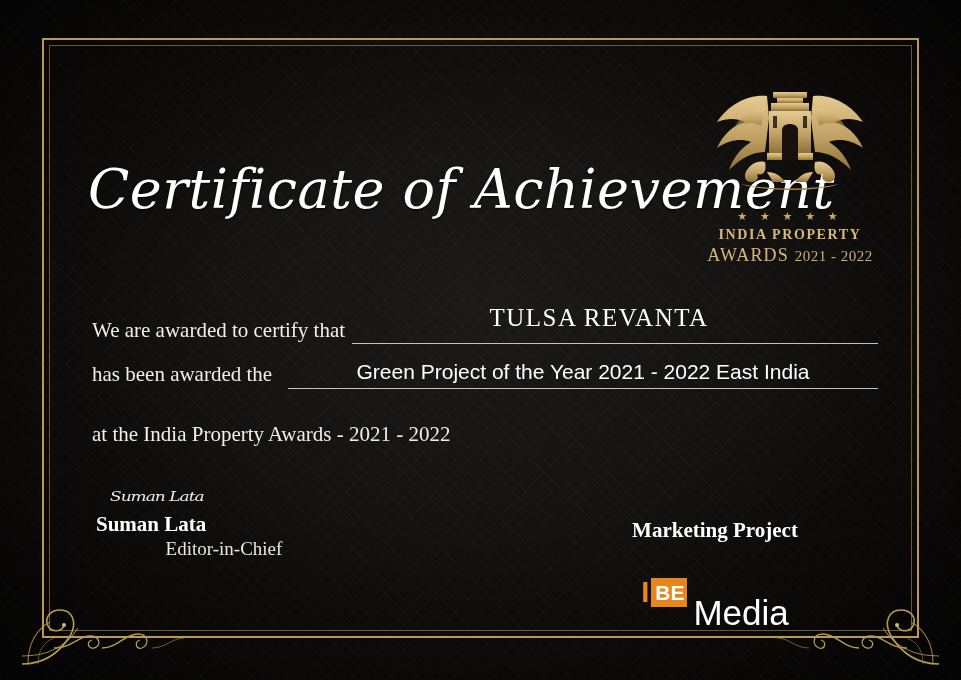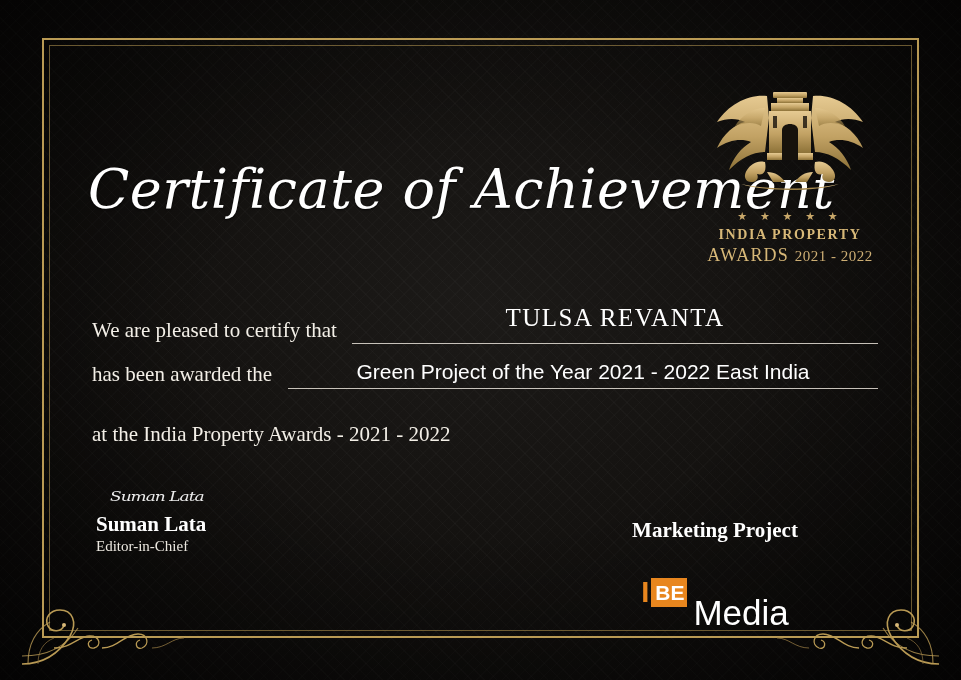--- a/index.html
+++ b/index.html
@@ -140,21 +140,21 @@
     position: absolute;
     height: 0;
     border-bottom: 1px solid rgba(230,225,215,0.85);
   }
   .rule1 { left: 352px; top: 343px; width: 526px; }
   .rule2 { left: 288px; top: 388px; width: 590px; }
 
   .fill-name {
     position: absolute;
     top: 304px;
-    left: 352px;
+    left: 336px;
     width: 526px;
     text-align: center;
     color: #ffffff;
     font-family: "Liberation Serif", serif;
     font-size: 25px;
     letter-spacing: 1.5px;
     text-transform: uppercase;
   }
   .fill-award {
     position: absolute;
@@ -188,23 +188,24 @@
     margin-top: 6px;
     font-family: "Liberation Serif", serif;
     font-weight: bold;
     font-size: 21px;
     color: #ffffff;
     padding-left: 4px;
   }
   .sig-role {
     margin-top: 1px;
     font-family: "Liberation Serif", serif;
-    font-size: 15px;
+    font-size: 19px;
     color: #ece8e0;
     padding-left: 4px;
+    text-align: center;
   }
 
   
   .partner-block {
     position: absolute;
     right: 116px;
     top: 518px;
     text-align: center;
     width: 260px;
   }
@@ -342,21 +343,21 @@
       </svg>
     </div>
     <div class="stars">★ ★ ★ ★ ★</div>
     <div class="emblem-title">INDIA PROPERTY</div>
     <div class="emblem-sub">
       <span>AWARDS</span>
       <span class="years">2021 - 2022</span>
     </div>
   </div>
 
-  <div class="body-line line1">We are pleased to certify that</div>
+  <div class="body-line line1">We are awarded to certify that</div>
   <div class="rule rule1"></div>
   <div class="fill-name">TULSA REVANTA</div>
 
   <div class="body-line line2">has been awarded the</div>
   <div class="rule rule2"></div>
   <div class="fill-award">Green Project of the Year 2021 - 2022 East India</div>
 
   <div class="body-line line3">at the India Property Awards - 2021 - 2022</div>
 
   <div class="sig-block">

